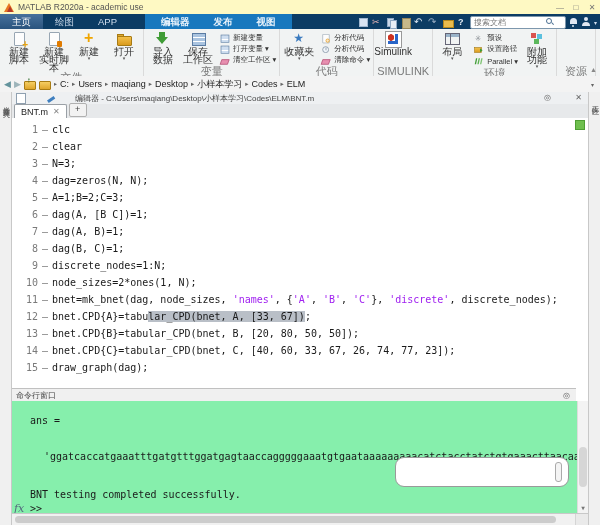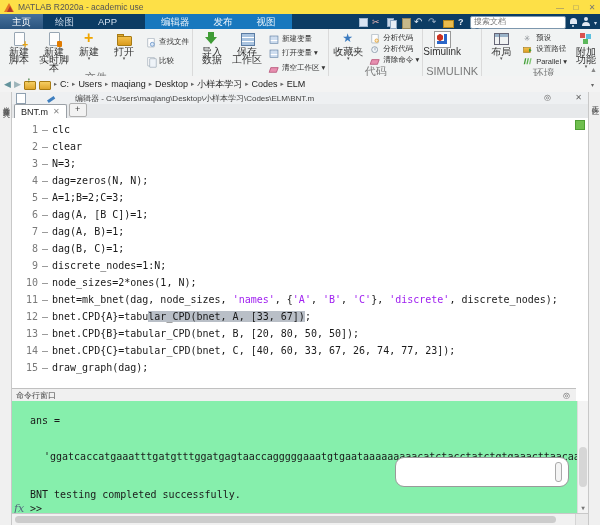--- a/index.html
+++ b/index.html
@@ -1,46 +1,46 @@
 <!DOCTYPE html>
 <html><head>
 <meta charset="utf-8">
 <style>
   html,body{margin:0;padding:0;background:#d8d8d8;}
   #app{position:relative;width:600px;height:525px;background:#f0f0f0;overflow:hidden;
        font-family:"Liberation Sans",sans-serif;-webkit-font-smoothing:antialiased;}
   
-  #titlebar{position:absolute;left:0;top:0;right:0;height:14px;background:#fde047;
+  #titlebar{position:absolute;left:0;top:0;right:0;height:14px;background:#fef9c3;
             display:flex;align-items:center;padding-left:4px;gap:4px;}
   .mlogo{position:relative;width:10px;height:10px;flex:0 0 auto;}
   .mlogo::before{content:"";position:absolute;left:0;top:1px;border-left:5px solid transparent;
                  border-right:5px solid transparent;border-bottom:9px solid #e87722;}
   .mlogo::after{content:"";position:absolute;left:3px;top:4px;border-left:3px solid transparent;
                 border-right:3px solid transparent;border-bottom:6px solid #b33a2a;}
   #win-title{font-size:8.5px;color:#555;flex:1;}
   .wbtns{display:flex;}
   .wbtn{width:16px;height:13px;text-align:center;font-size:8px;line-height:13px;color:#777;}
   
   #tabrow{position:absolute;left:0;top:14px;right:0;height:15px;background:#0c3c64;display:flex;align-items:flex-start;}
   .tab{padding:0 12px;font-size:9.5px;line-height:15px;color:#cfdded;}
   .tab.active{background:linear-gradient(#47719c,#2a547e);color:#fff;}
   #tabs-context{display:flex;margin-left:16px;background:#1878be;padding:0 4px;}
-  #tabs-context .tab{color:#eaf3fb;}
+  #tabs-context .tab{color:#eaf3fb;font-weight:bold;}
   #qa{position:absolute;right:3px;top:15px;height:14px;display:flex;align-items:center;gap:3px;}
   .qico{width:11px;height:11px;position:relative;display:inline-block;}
   .q-save::before{content:"";position:absolute;inset:1px;background:#d7e3f2;border:1px solid #9fb6cf;}
   .q-cut::before{content:"\2702";position:absolute;left:0;top:0;color:#e8b6b6;font-size:9px;line-height:11px;}
   .q-copy::before{content:"";position:absolute;left:1px;top:1px;width:5px;height:7px;background:#c9d7e8;border:1px solid #8fa8c4;}
   .q-copy::after{content:"";position:absolute;left:4px;top:3px;width:5px;height:7px;background:#e8eef6;border:1px solid #8fa8c4;}
   .q-paste::before{content:"";position:absolute;left:2px;top:1px;width:7px;height:9px;background:#c8b98a;border:1px solid #98875a;}
   .q-undo::before{content:"\21B6";position:absolute;left:0;top:-1px;color:#d9e4f0;font-size:10px;}
   .q-redo::before{content:"\21B7";position:absolute;left:0;top:-1px;color:#96abc2;font-size:10px;}
   .q-folder::before{content:"";position:absolute;left:1px;top:3px;width:9px;height:6px;background:#e9bb4d;border:1px solid #b5881e;}
   .q-help::before{content:"?";position:absolute;left:2px;top:0;color:#e6edf5;font-weight:bold;font-size:9px;line-height:11px;}
-  #searchbox{display:flex;align-items:flex-start;background:#fff;border:1px solid #7d97ad;height:11px;width:88px;border-radius:2px;padding:0 3px;gap:2px;flex-direction:column;}
+  #searchbox{display:flex;align-items:center;background:#fff;border:1px solid #7d97ad;height:11px;width:88px;border-radius:2px;padding:0 3px;gap:2px;}
   #searchbox input{border:none;outline:none;background:transparent;font-size:8px;color:#666;width:70px;padding:0;font-family:"Liberation Sans",sans-serif;}
   .mag{position:relative;width:8px;height:8px;flex:0 0 auto;}
   .mag::before{content:"";position:absolute;left:0;top:0;width:4px;height:4px;border:1.3px solid #4a6f92;border-radius:50%;}
   .mag::after{content:"";position:absolute;left:5px;top:5px;width:3px;height:1.3px;background:#4a6f92;transform:rotate(45deg);}
   .bellico{position:relative;width:9px;height:10px;}
   .bellico::before{content:"";position:absolute;left:1px;top:1px;width:7px;height:6px;background:#dfe7f2;border-radius:4px 4px 0 0;}
   .bellico::after{content:"";position:absolute;left:3.5px;top:8px;width:2px;height:2px;border-radius:50%;background:#dfe7f2;}
   .userico{position:relative;width:10px;height:10px;}
   .userico::before{content:"";position:absolute;left:3px;top:0;width:4px;height:4px;border-radius:50%;background:#dfe7f2;}
   .userico::after{content:"";position:absolute;left:1px;top:5px;width:8px;height:4px;border-radius:4px 4px 0 0;background:#dfe7f2;}
@@ -219,30 +219,20 @@
           <div class="bl">
             <span class="ico ico-new"></span>
             <span class="bl-label">新建</span>
             <span class="dd">▾</span>
           </div>
           <div class="bl">
             <span class="ico ico-open"></span>
             <span class="bl-label">打开</span>
             <span class="dd">▾</span>
           </div>
-          <div class="stack">
-            <div class="sm-item">
-              <span class="ico sm ico-find-files"></span>
-              <span>查找文件</span>
-            </div>
-            <div class="sm-item">
-              <span class="ico sm ico-compare"></span>
-              <span>比较</span>
-            </div>
-          </div>
         </div>
         <div class="glabel">文件</div>
       </div>
       <div class="rgroup">
         <div class="entries">
           <div class="bl">
             <span class="ico ico-import"></span>
             <span class="bl-label">导入
 数据</span>
           </div>
@@ -259,20 +249,21 @@
             <div class="sm-item">
               <span class="ico sm ico-table"></span>
               <span>打开变量 ▾</span>
             </div>
             <div class="sm-item">
               <span class="ico sm ico-clear"></span>
               <span>清空工作区 ▾</span>
             </div>
           </div>
         </div>
+        <div class="glabel">变量</div>
       </div>
       <div class="rgroup">
         <div class="entries">
           <div class="bl">
             <span class="ico ico-fav"></span>
             <span class="bl-label">收藏夹</span>
             <span class="dd">▾</span>
           </div>
           <div class="stack">
             <div class="sm-item">

